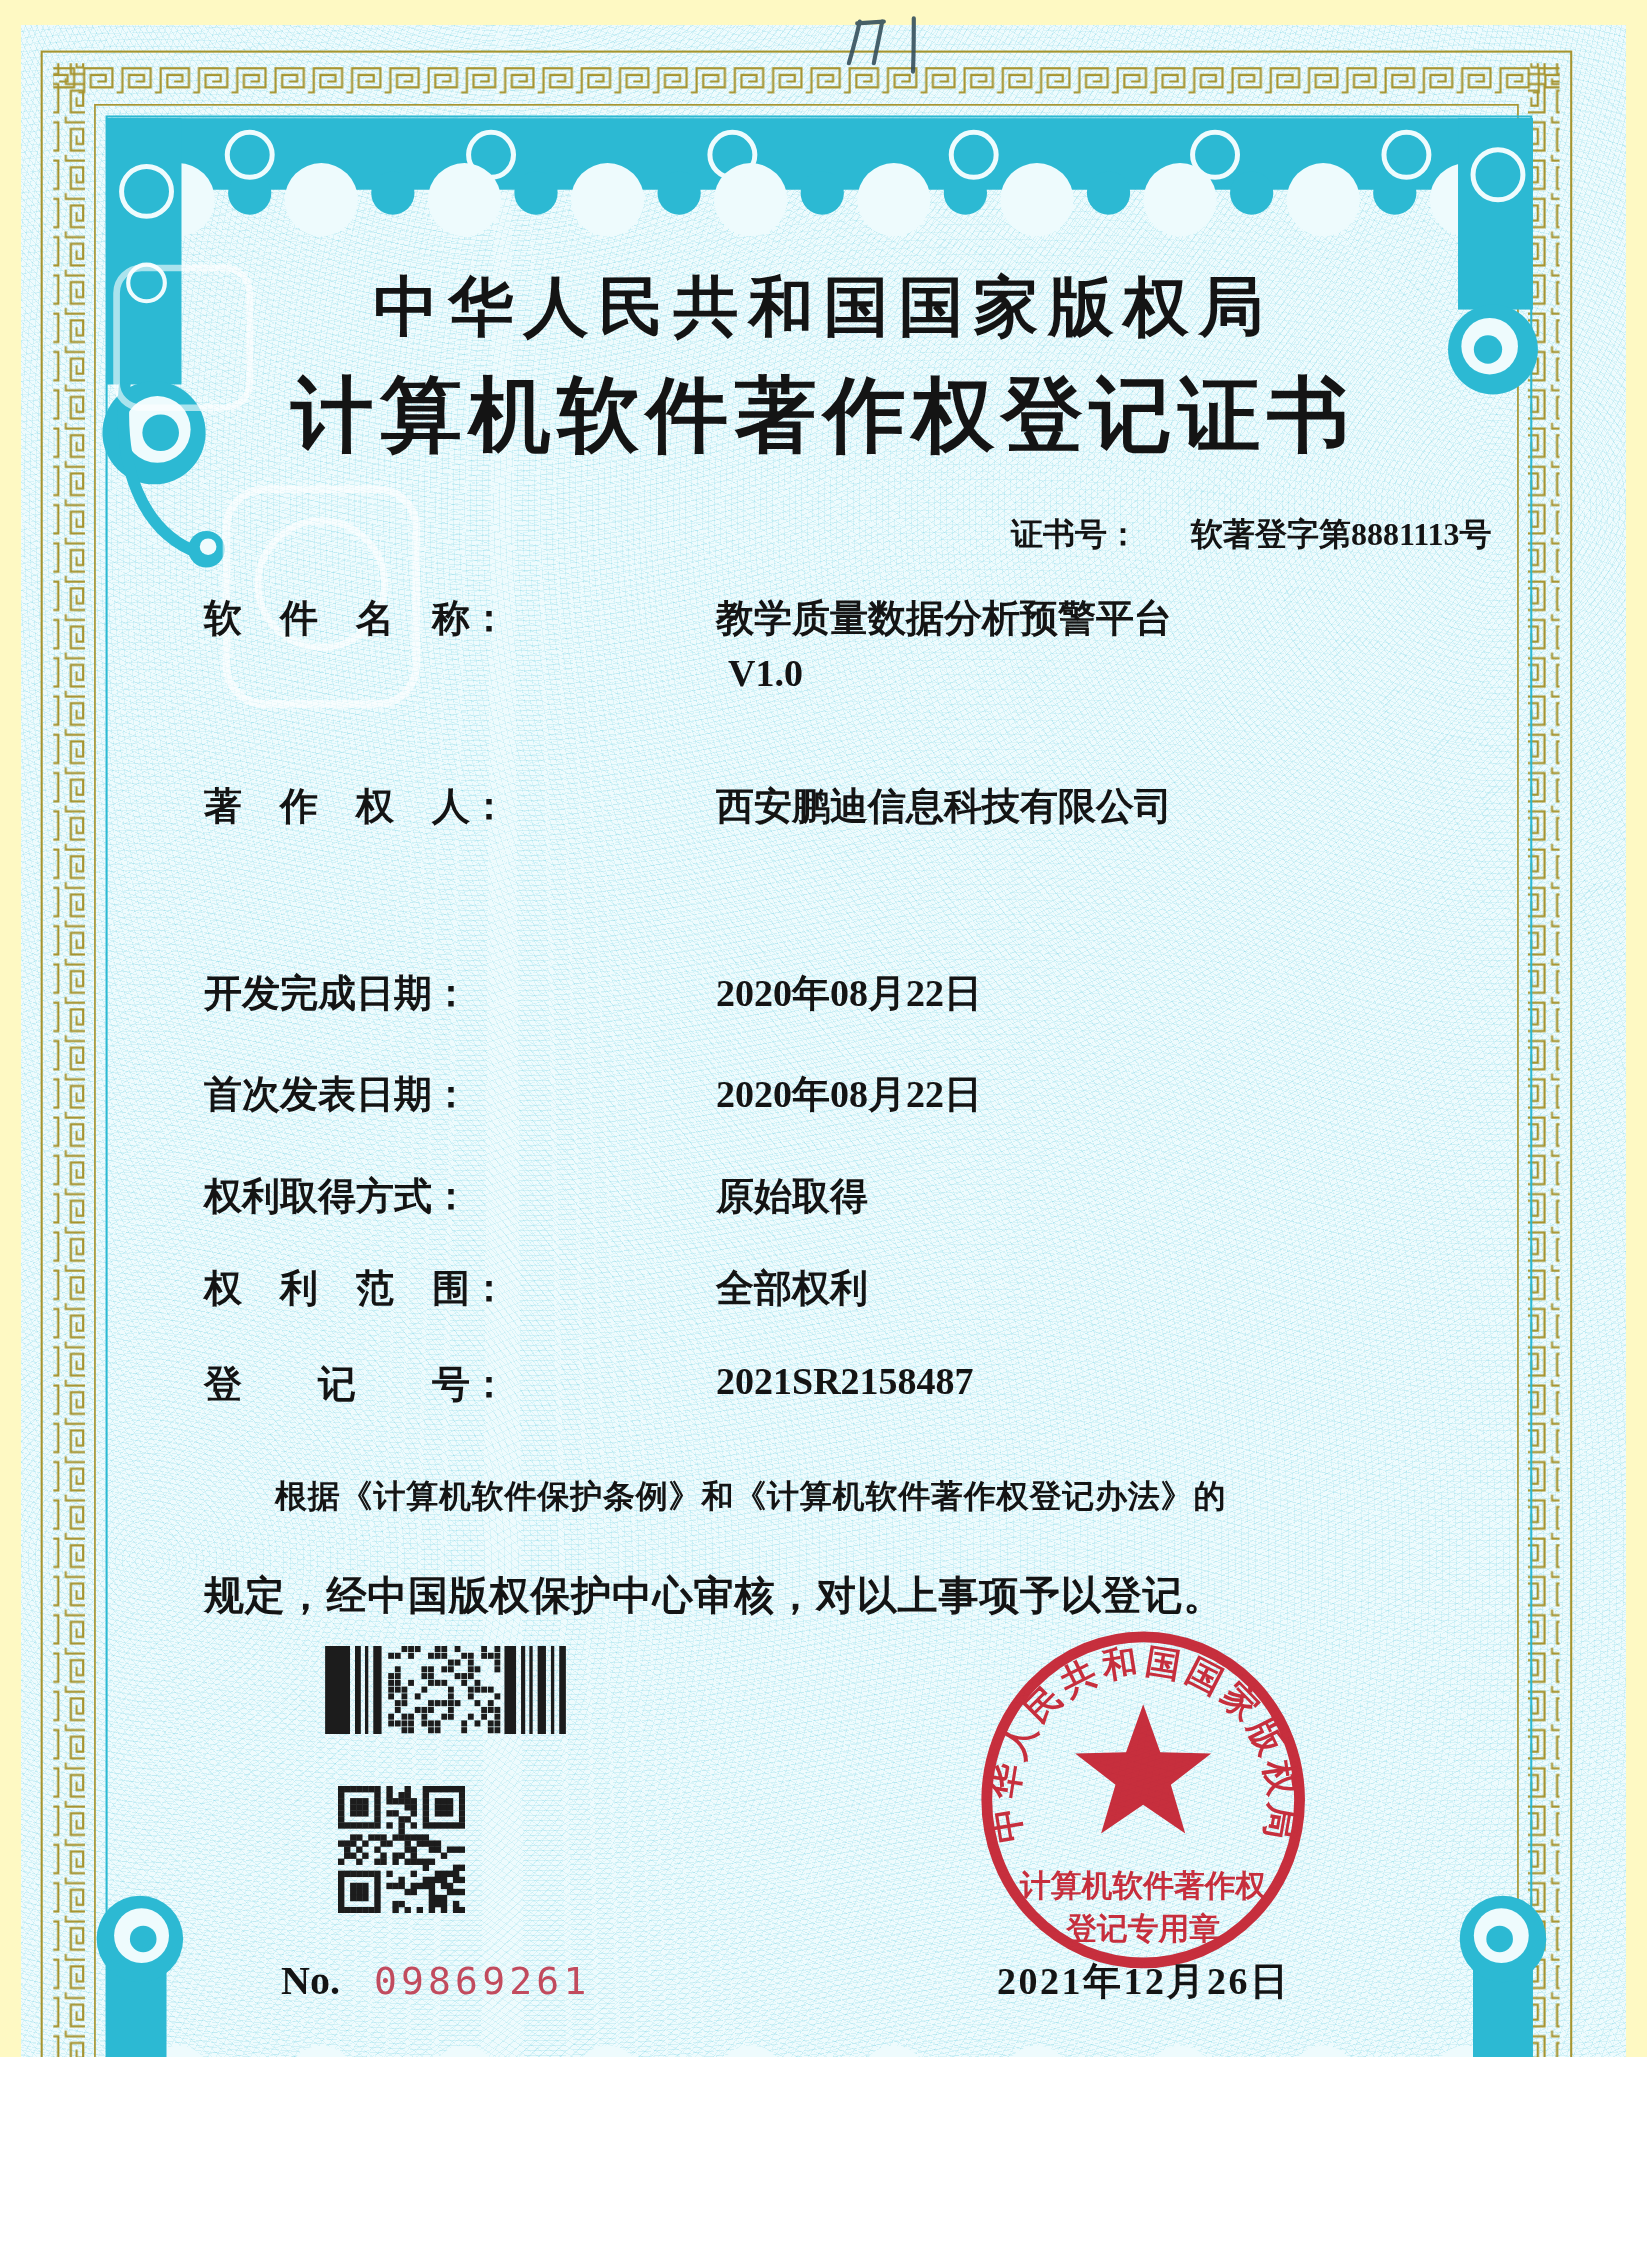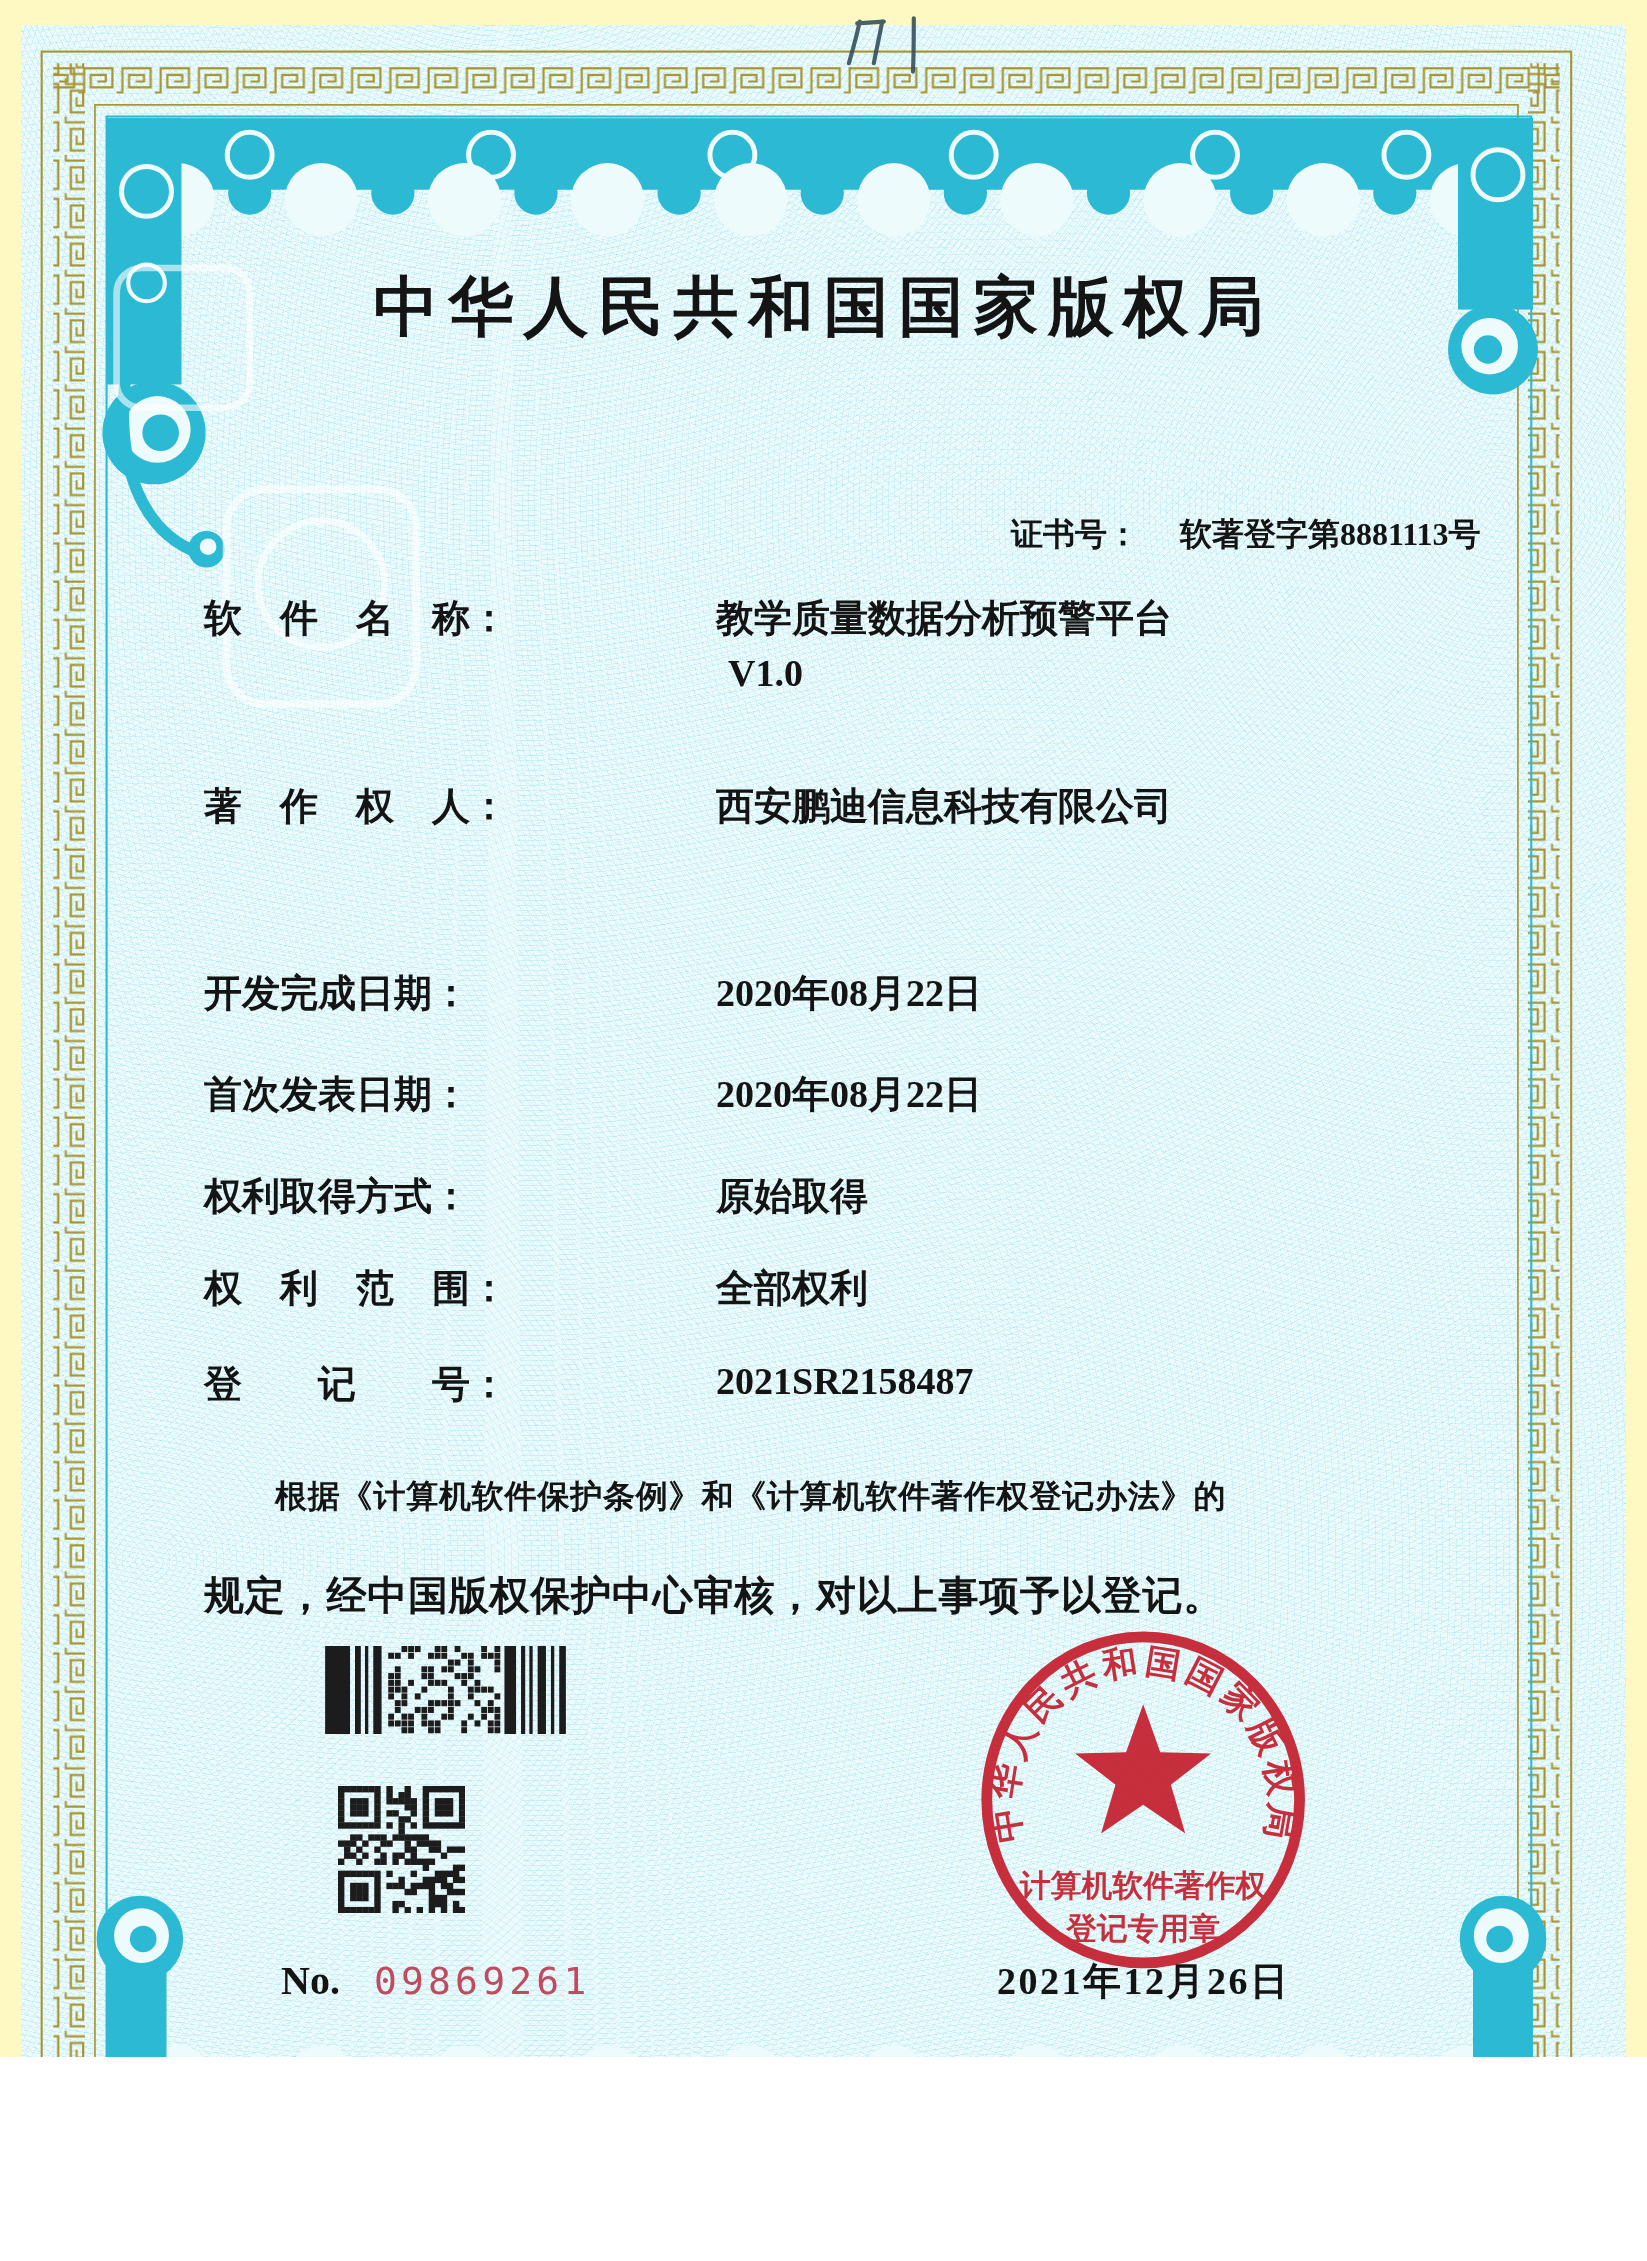--- a/index.html
+++ b/index.html
@@ -21,21 +21,21 @@
       repeating-radial-gradient(circle at 92% 22%, rgba(60,190,215,.13) 0 0.8px, transparent 0.8px 5.8px),
       repeating-radial-gradient(circle at 8% 70%, rgba(60,190,215,.12) 0 0.8px, transparent 0.8px 6.7px),
       repeating-radial-gradient(circle at 60% 112%, rgba(60,190,215,.11) 0 0.8px, transparent 0.8px 7.5px),
       var(--paper);
   }
   .deco{position:absolute;left:0;top:0;}
   .txt{position:absolute;white-space:nowrap;}
   .authority{top:263px;left:0;width:100%;text-align:center;font-size:65px;font-weight:700;letter-spacing:10px;}
   .cert-title{top:361px;left:0;width:100%;text-align:center;font-size:82px;font-weight:700;letter-spacing:6.7px;}
   .cert-no{top:513px;left:1011px;font-size:32px;font-weight:700;}
-  .cert-no .val{margin-left:41px;}
+  .cert-no .val{margin-left:52px;}
   .row{position:absolute;left:204px;width:1348px;height:53px;}
   .flabel{position:absolute;left:0;top:0;font-size:38px;font-weight:700;white-space:nowrap;}
   .fvalue{position:absolute;left:512px;top:0;font-size:38px;font-weight:700;white-space:nowrap;}
   .fvalue2{position:absolute;left:716px;top:651px;font-size:38px;font-weight:700;margin-left:12px;}
   .stmt1{top:1475px;left:275px;font-size:32px;font-weight:600;letter-spacing:0.8px;}
   .stmt2{top:1568px;left:204px;font-size:40px;font-weight:600;letter-spacing:0.8px;}
   .serial{top:1957px;left:281px;font-size:40px;}
   .serial .no{font-weight:600;color:var(--ink);}
   .serial .digits{font-family:"DejaVu Sans Mono","Liberation Mono",monospace;font-size:38px;color:var(--serial);letter-spacing:4.2px;margin-left:34px;}
   .issue-date{top:1956px;left:997px;font-size:38px;font-weight:600;letter-spacing:2.5px;}
@@ -160,20 +160,21 @@
 
     <g stroke="#35505c" stroke-width="5" stroke-linecap="round" fill="none" opacity="0.9">
       <path d="M1033,26 C1029,45 1024,62 1020,76"></path>
       <path d="M1030,28 L1062,26"></path>
       <path d="M1060,26 C1056,48 1052,64 1050,76"></path>
       <path d="M1098,22 C1098,44 1098,66 1097,86"></path>
     </g>
   </svg>
 
   <div class="txt authority">中华人民共和国国家版权局</div>
+  <div class="txt cert-title">计算机软件著作权登记证书</div>
 
   <div class="txt cert-no">
     <span>证书号：</span><span class="val">软著登字第8881113号</span>
   </div>
 
   <div class="row" style="top:593px">
     <span class="flabel">软　件　名　称：</span>
     <span class="fvalue">教学质量数据分析预警平台</span>
   </div>
   <div class="txt fvalue2">V1.0</div>

